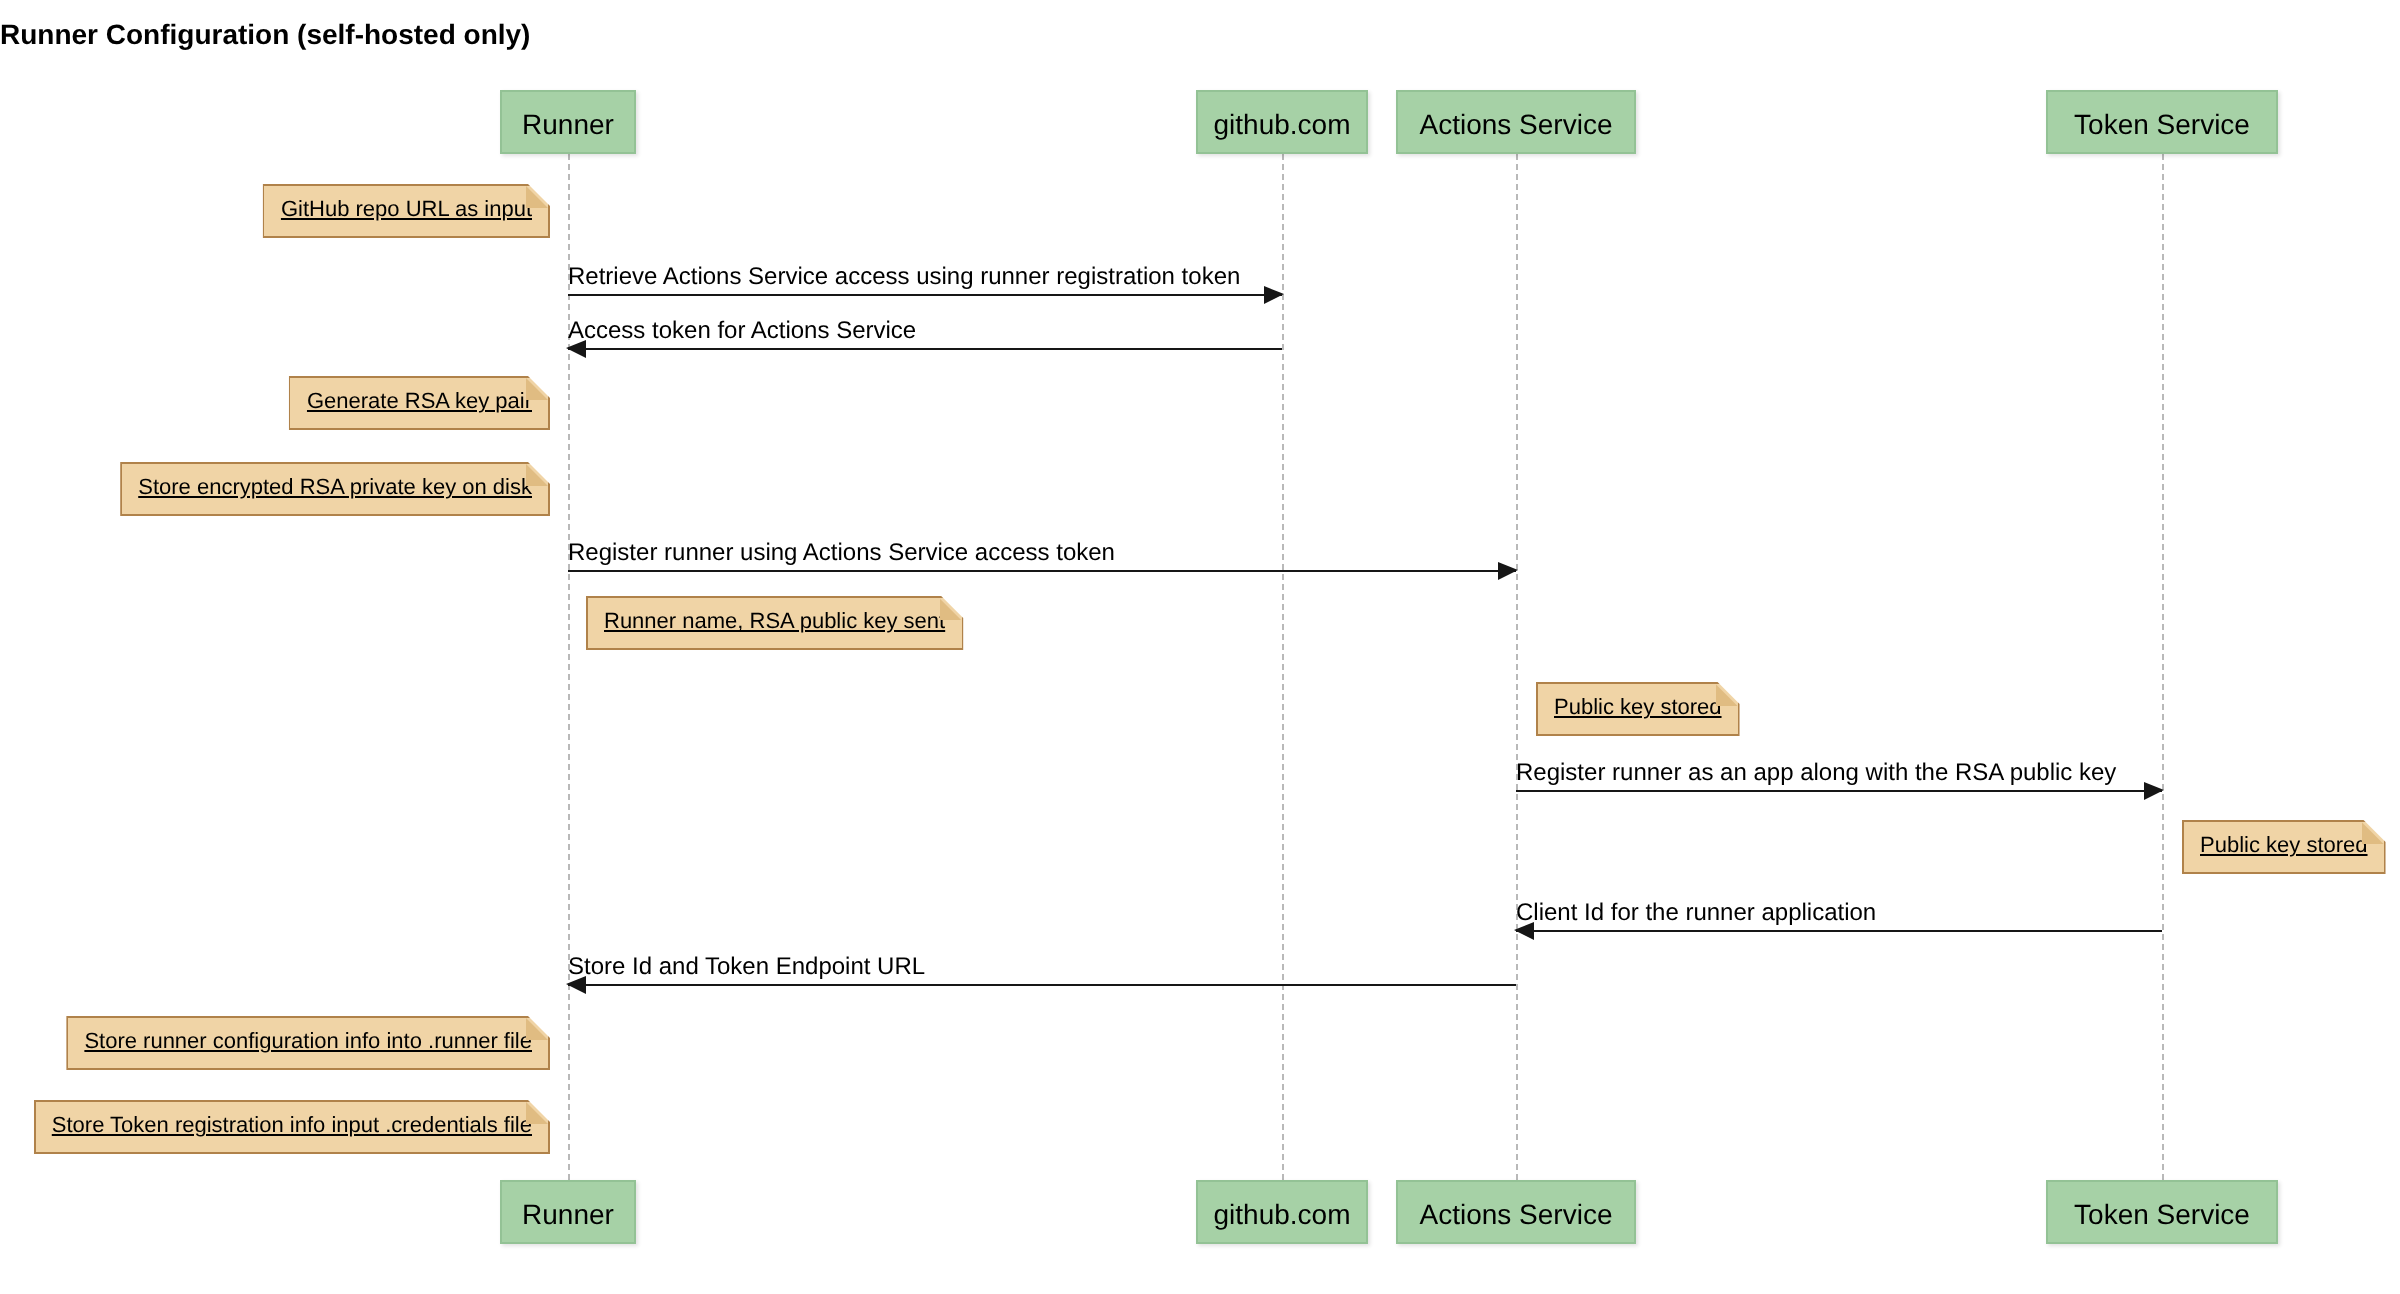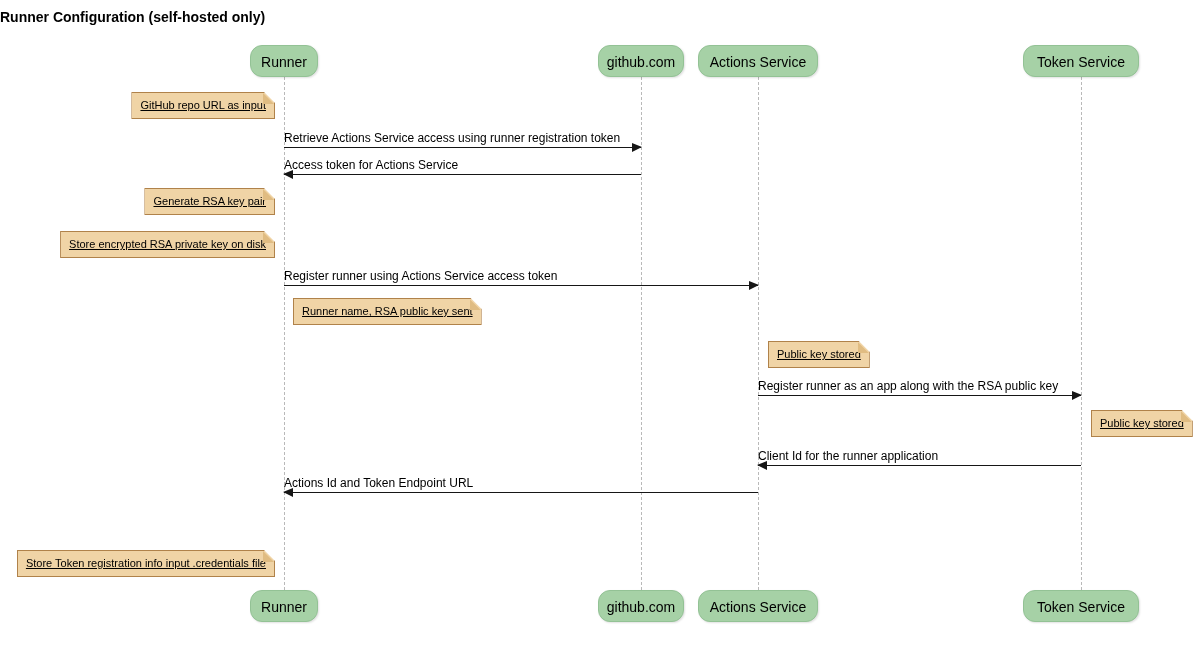--- a/index.html
+++ b/index.html
@@ -24,21 +24,21 @@
 
   .lifeline{
     position:absolute;top:77px;height:513px;width:0;
     border-left:1px dashed var(--lifeline);
   }
 
   .participant{
     position:absolute;height:32px;line-height:32px;
     background:var(--participant-fill);
     border:1px solid var(--participant-border);
-    border-radius:12px;
+    border-radius:0;
     text-align:center;font-size:14px;
     box-sizing:border-box;
     box-shadow:1px 1px 2px rgba(0,0,0,0.12);
   }
 
   .message{position:absolute;}
   .msg-label{
     text-align:left;font-size:12px;line-height:14px;height:14px;
     white-space:nowrap;margin-bottom:2px;
   }
@@ -125,27 +125,28 @@
   </div>
 
   <div class="message" style="left:758px;top:449px;width:323px;">
     <div class="msg-label">Client Id for the runner application</div>
     <div class="msg-line">
         <span class="arrowhead left"></span>
       </div>
   </div>
 
   <div class="message" style="left:284px;top:476px;width:474px;">
-    <div class="msg-label">Actions Id and Token Endpoint URL</div>
+    <div class="msg-label">Store Id and Token Endpoint URL</div>
     <div class="msg-line">
         <span class="arrowhead left"></span>
       </div>
   </div>
 
   <div class="note" style="right:925px;top:92px;">GitHub repo URL as input</div>
   <div class="note" style="right:925px;top:188px;">Generate RSA key pair</div>
   <div class="note" style="right:925px;top:231px;margin-left:25px;">Store encrypted RSA private key on disk</div>
   <div class="note" style="left:293px;top:298px;">Runner name, RSA public key sent</div>
   <div class="note" style="left:768px;top:341px;">Public key stored</div>
   <div class="note" style="left:1091px;top:410px;">Public key stored</div>
+  <div class="note" style="right:925px;top:508px;">Store runner configuration info into .runner file</div>
   <div class="note" style="right:925px;top:550px;">Store Token registration info input .credentials file</div>
 
 </div>
 
 </body></html>

